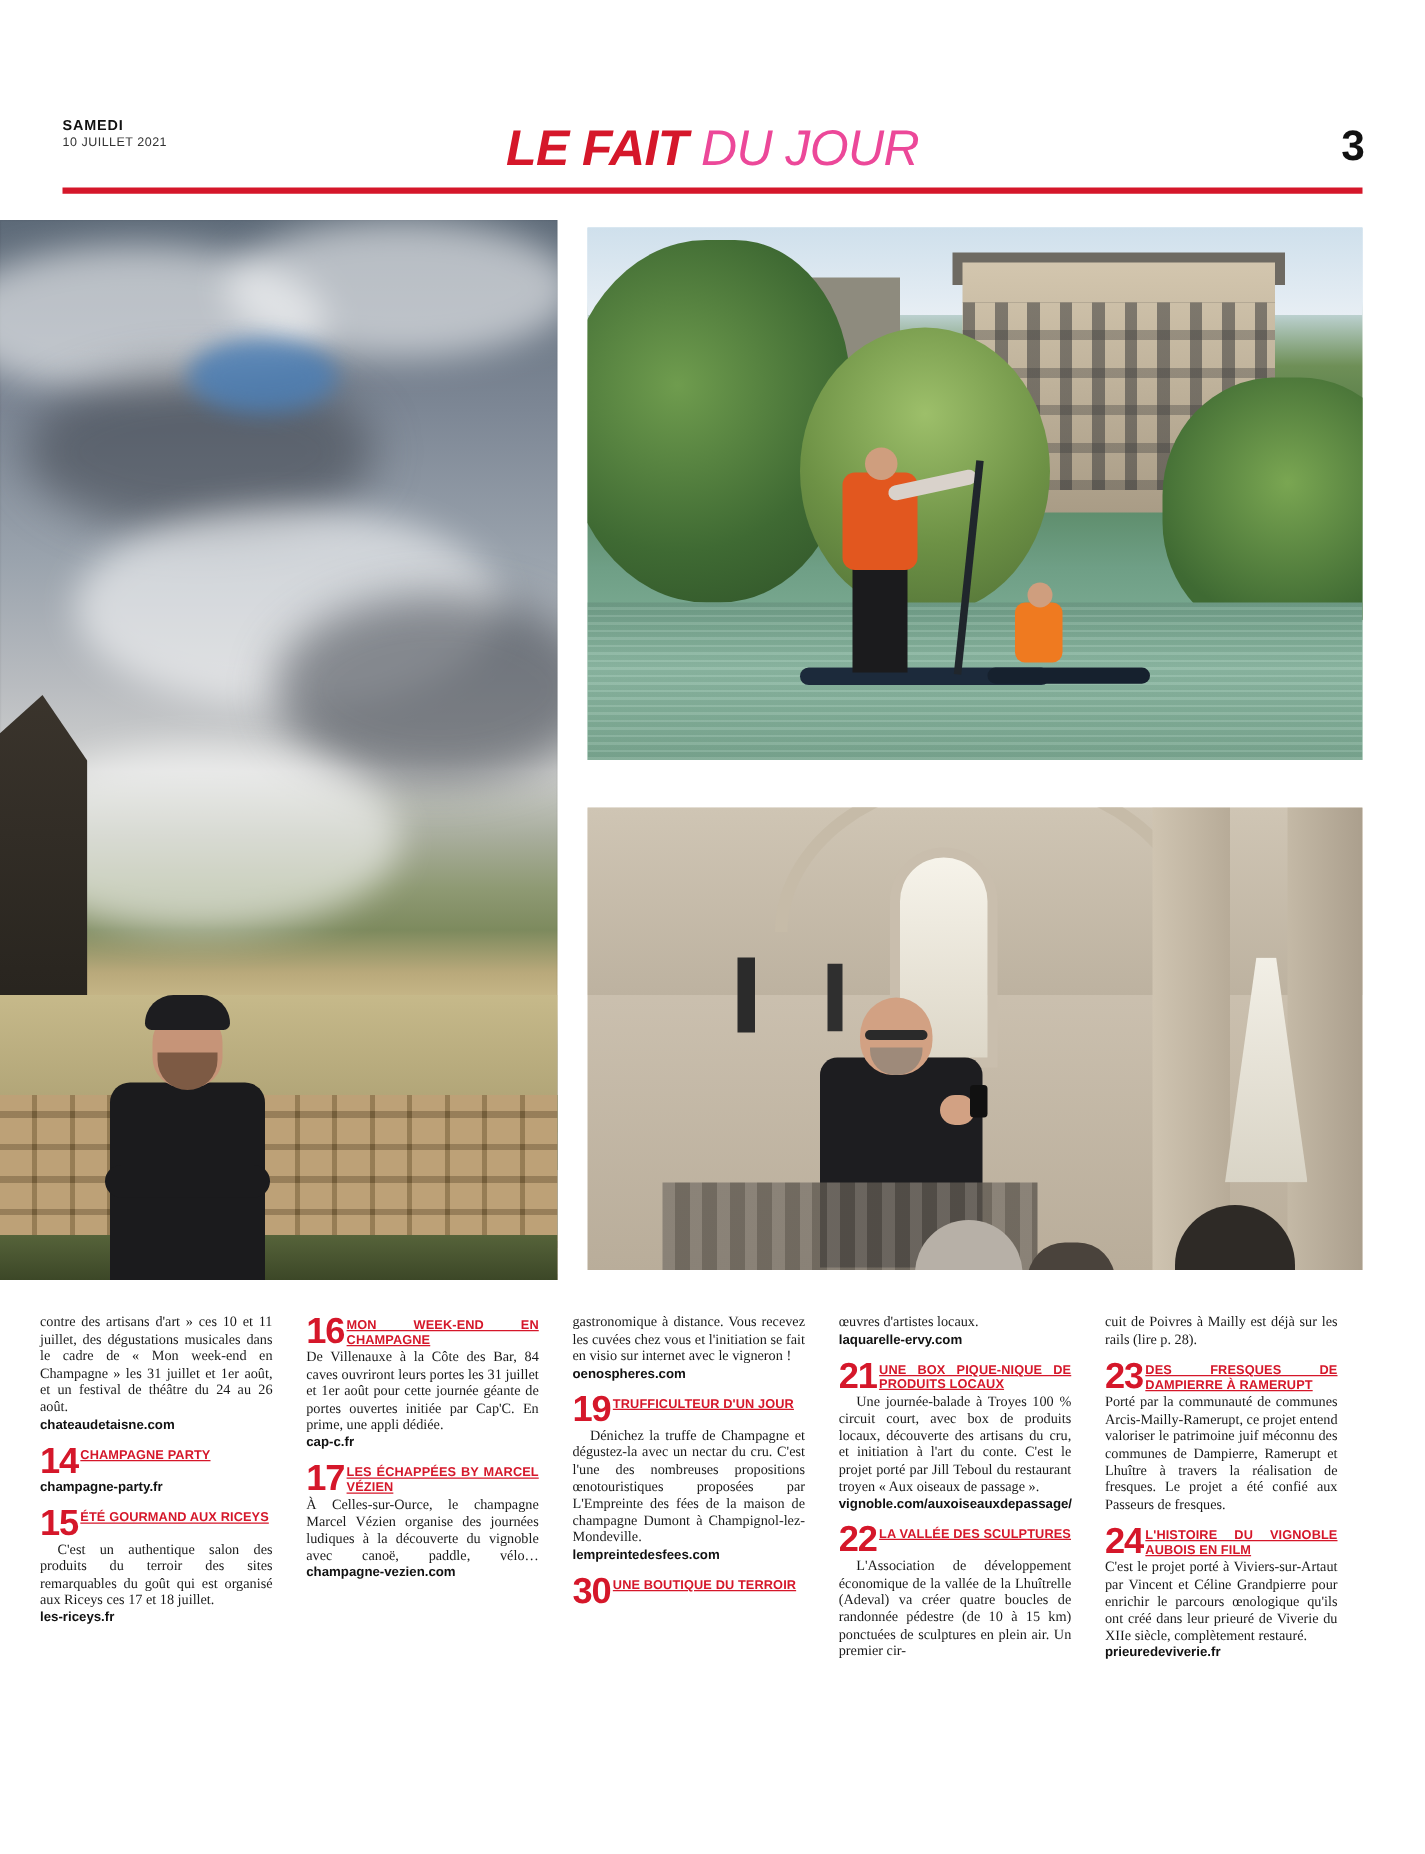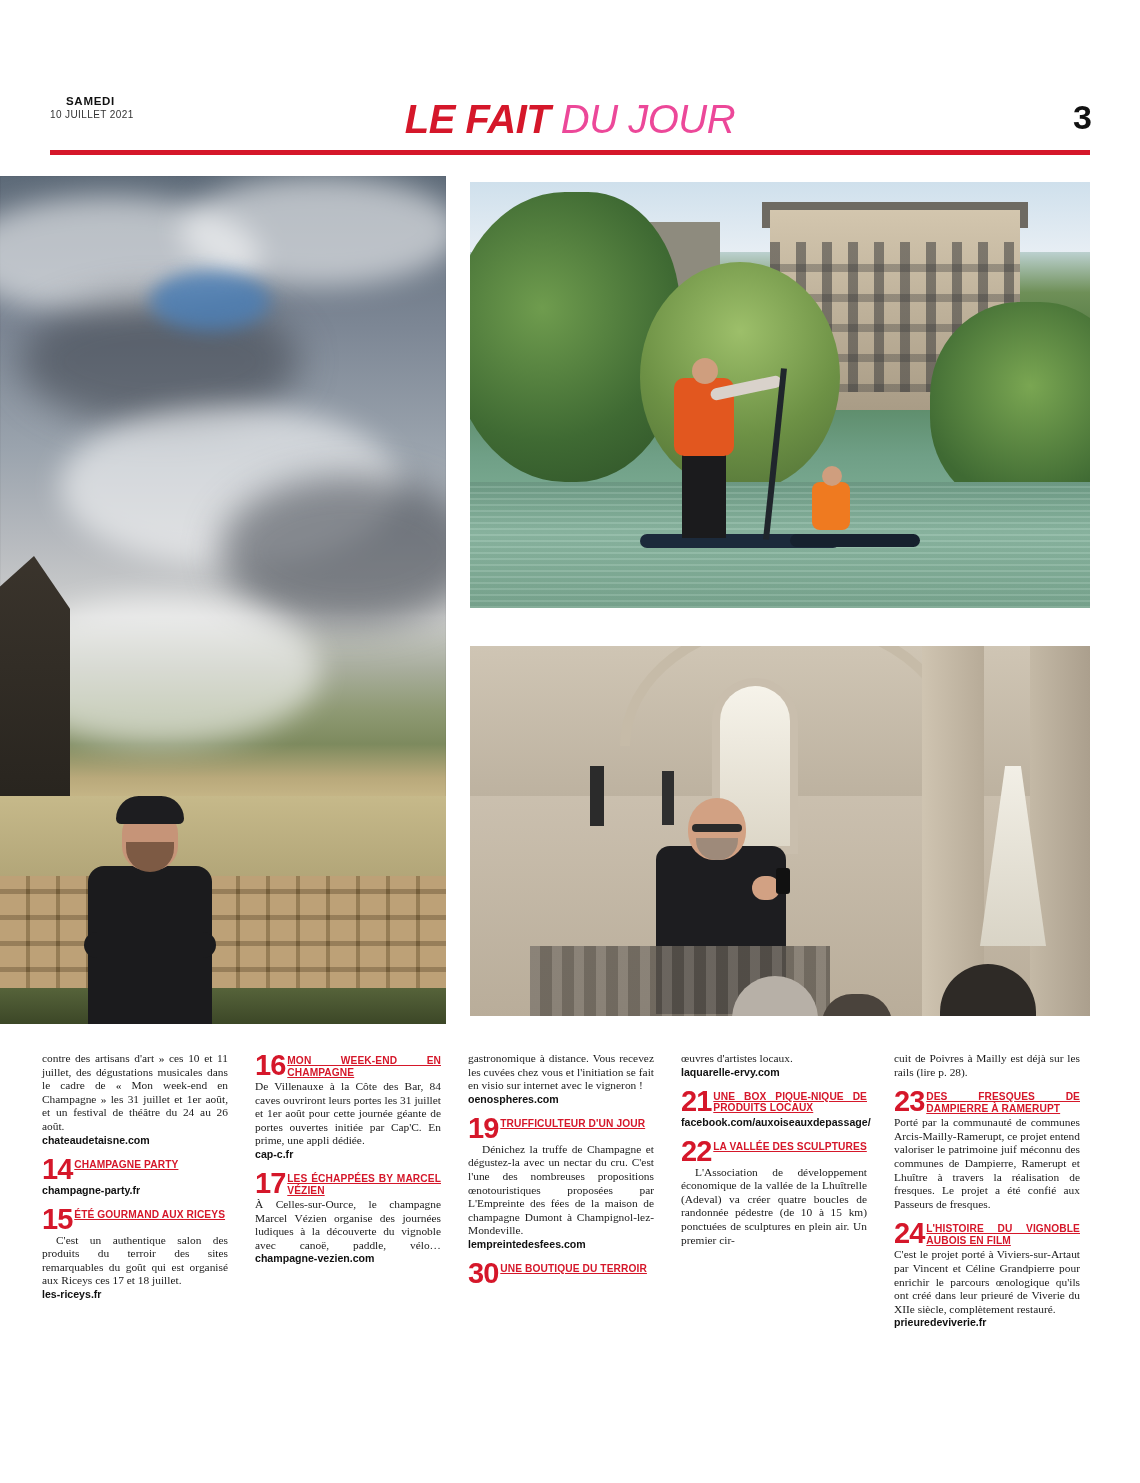--- a/index.html
+++ b/index.html
@@ -15,21 +15,20 @@
   .masthead {
     position:absolute; left:0; top:0; width:1140px; height:150px;
   }
   .date-block {
     position:absolute; left:50px; top:94px;
     font-family:"Liberation Sans", sans-serif;
   }
   .date-block .dow {
     font-size:11.5px; font-weight:bold; letter-spacing:0.7px; color:#111;
     line-height:14px;
-    margin-left:16px;
   }
   .date-block .dt {
     font-size:10px; letter-spacing:0.4px; color:#333; line-height:14px;
   }
   .title-main {
     position:absolute; left:0; top:96px; width:1140px;
     text-align:center;
     font-family:"Liberation Sans", sans-serif;
     font-size:40px; line-height:46px; letter-spacing:-0.5px;
   }
@@ -279,21 +278,21 @@
     position:absolute; left:470px; top:318px; width:96px; height:56px;
     background:#2e2a26; border-radius:50px 50px 0 0;
   }
   #photo-clairvaux .headC {
     position:absolute; left:352px; top:348px; width:70px; height:30px;
     background:#4a433c; border-radius:36px 36px 0 0;
   }
 
   
   .cols {
-    position:absolute; left:42px; top:1052px; width:1040px; height:380px;
+    position:absolute; left:32px; top:1052px; width:1040px; height:380px;
   }
   .col {
     position:absolute; top:0; width:186px; height:380px;
     font-size:11.4px; line-height:13.6px; text-align:justify;
   }
   .col.c1 { left:0; }
   .col.c2 { left:213px; }
   .col.c3 { left:426px; }
   .col.c4 { left:639px; }
   .col.c5 { left:852px; }
@@ -473,21 +472,22 @@
   <div class="col c4">
     <div class="item">
       <p class="first">œuvres d'artistes locaux.</p>
       <div class="url">laquarelle-ervy.com</div>
     </div>
     <div class="item">
       <div class="hl">
         <span class="num">21</span>
         <span class="htxt">UNE BOX PIQUE-NIQUE DE PRODUITS LOCAUX</span>
       </div>
-      <div class="url">facebook.com/auxoiseauxdepassage/</div>
+      <p class="indent">Une journée-balade à Troyes 100 % circuit court, avec box de produits locaux, découverte des artisans du cru, et initiation à l'art du conte. C'est le projet porté par Jill Teboul du restaurant troyen « Aux oiseaux de passage ».</p>
+      <div class="url">vignoble.com/auxoiseauxdepassage/</div>
     </div>
     <div class="item">
       <div class="hl">
         <span class="num">22</span>
         <span class="htxt">LA VALLÉE DES SCULPTURES</span>
       </div>
       <p class="indent">L'Association de développement économique de la vallée de la Lhuîtrelle (Adeval) va créer quatre boucles de randonnée pédestre (de 10 à 15 km) ponctuées de sculptures en plein air. Un premier cir-</p>
     </div>
   </div>
 

